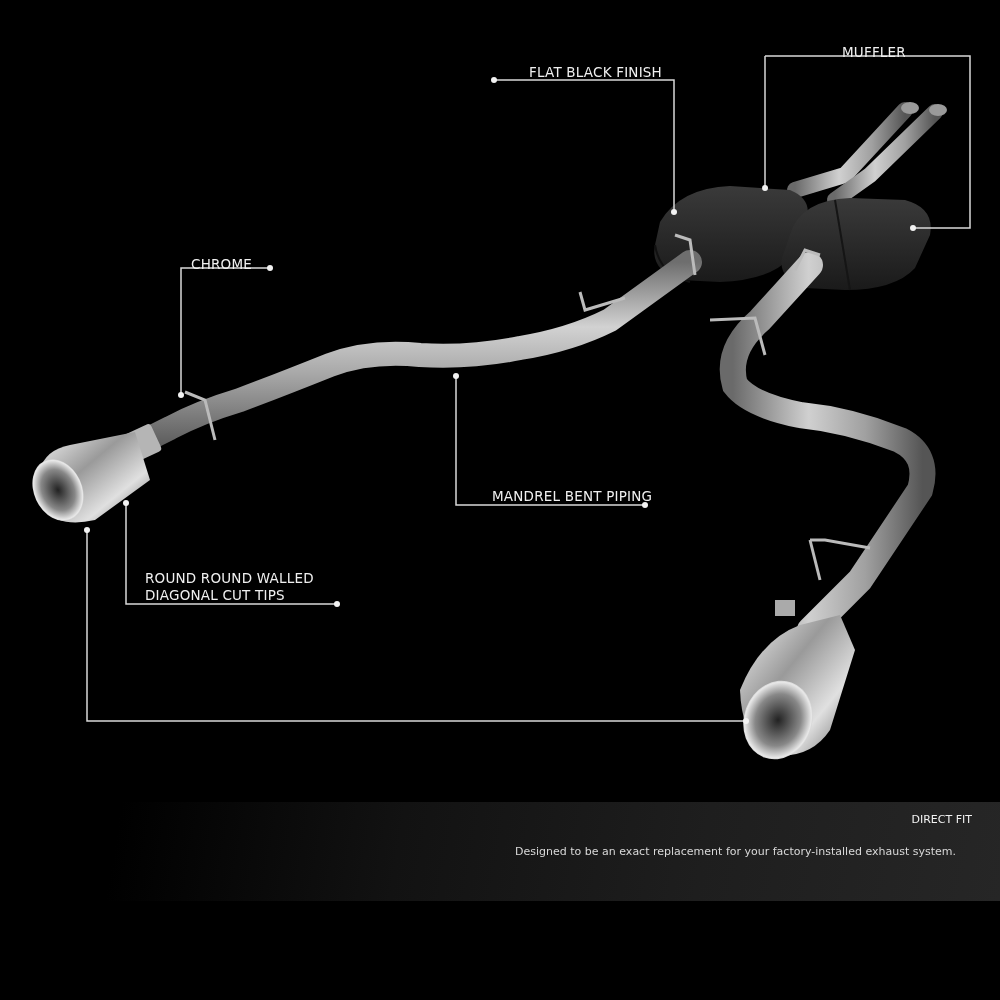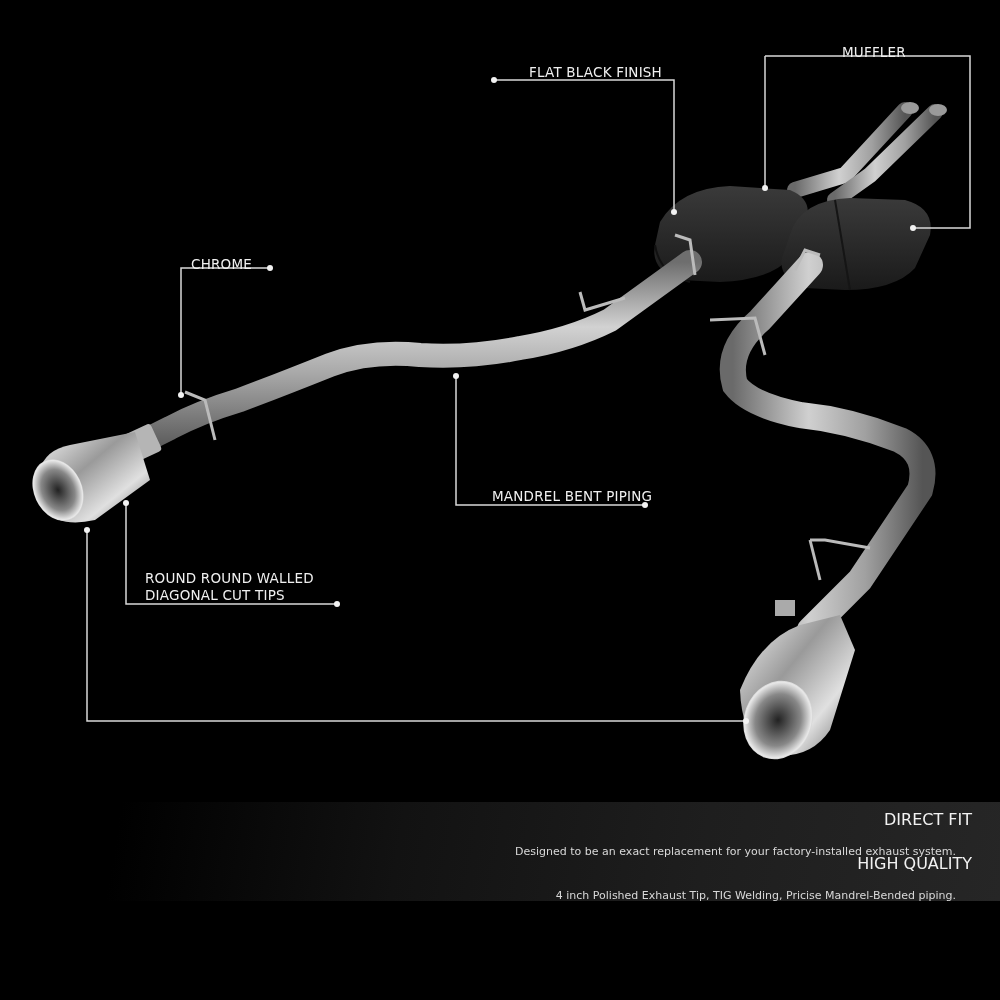--- a/index.html
+++ b/index.html
@@ -3,21 +3,21 @@
 <meta charset="utf-8">
 <style>
   html, body { margin:0; padding:0; background:#000; }
   body { width:1000px; height:1000px; position:relative; overflow:hidden; font-family:"Liberation Sans", sans-serif; color:#fff; }
   .stage { position:absolute; left:0; top:0; width:1000px; height:1000px; background:#000; }
   svg.art { position:absolute; left:0; top:0; }
   .label { position:absolute; font-family:"DejaVu Sans", sans-serif; font-size:13.5px; letter-spacing:0.2px; color:#f0f0f0; white-space:nowrap; line-height:16px; }
   .panel { position:absolute; left:0; top:802px; width:1000px; height:99px;
            background:linear-gradient(100deg, #000 0%, #000 12%, #121212 40%, #1e1e1e 70%, #262626 100%); }
   .panel .block { position:absolute; right:28px; text-align:right; }
-  .panel h4 { margin:0; font-family:"DejaVu Sans", sans-serif; font-weight:normal; font-size:16px; color:#f2f2f2; line-height:16px; }
+  .panel h4 { margin:0; font-family:"DejaVu Sans", sans-serif; font-weight:normal; font-size:11px; color:#f2f2f2; line-height:16px; }
   .panel p { margin:16px; font-family:"DejaVu Sans", sans-serif; font-size:11px; color:#d8d8d8; line-height:15px; }
 </style>
 </head>
 <body>
 
 <div class="stage">
 
   <svg class="art" width="1000" height="1000" viewBox="0 0 1000 1000">
     <defs>
       <linearGradient id="pipeG" x1="0" y1="0" x2="0" y2="1">
@@ -130,19 +130,15 @@
   <div class="label" style="left:191px; top:256px;">CHROME</div>
   <div class="label" style="left:492px; top:488px;">MANDREL BENT PIPING</div>
   <div class="label" style="left:145px; top:570px;">ROUND ROUND WALLED</div>
   <div class="label" style="left:145px; top:587px;">DIAGONAL CUT TIPS</div>
 
   <div class="panel">
     <div class="block" style="top:10px;">
       <h4>DIRECT FIT</h4>
       <p>Designed to be an exact replacement for your factory-installed exhaust system.</p>
     </div>
-    <div class="block" style="top:54px;">
-      <h4>HIGH QUALITY</h4>
-      <p>4 inch Polished Exhaust Tip, TIG Welding, Pricise Mandrel-Bended piping.</p>
-    </div>
   </div>
 
 </div>
 
 </body></html>

